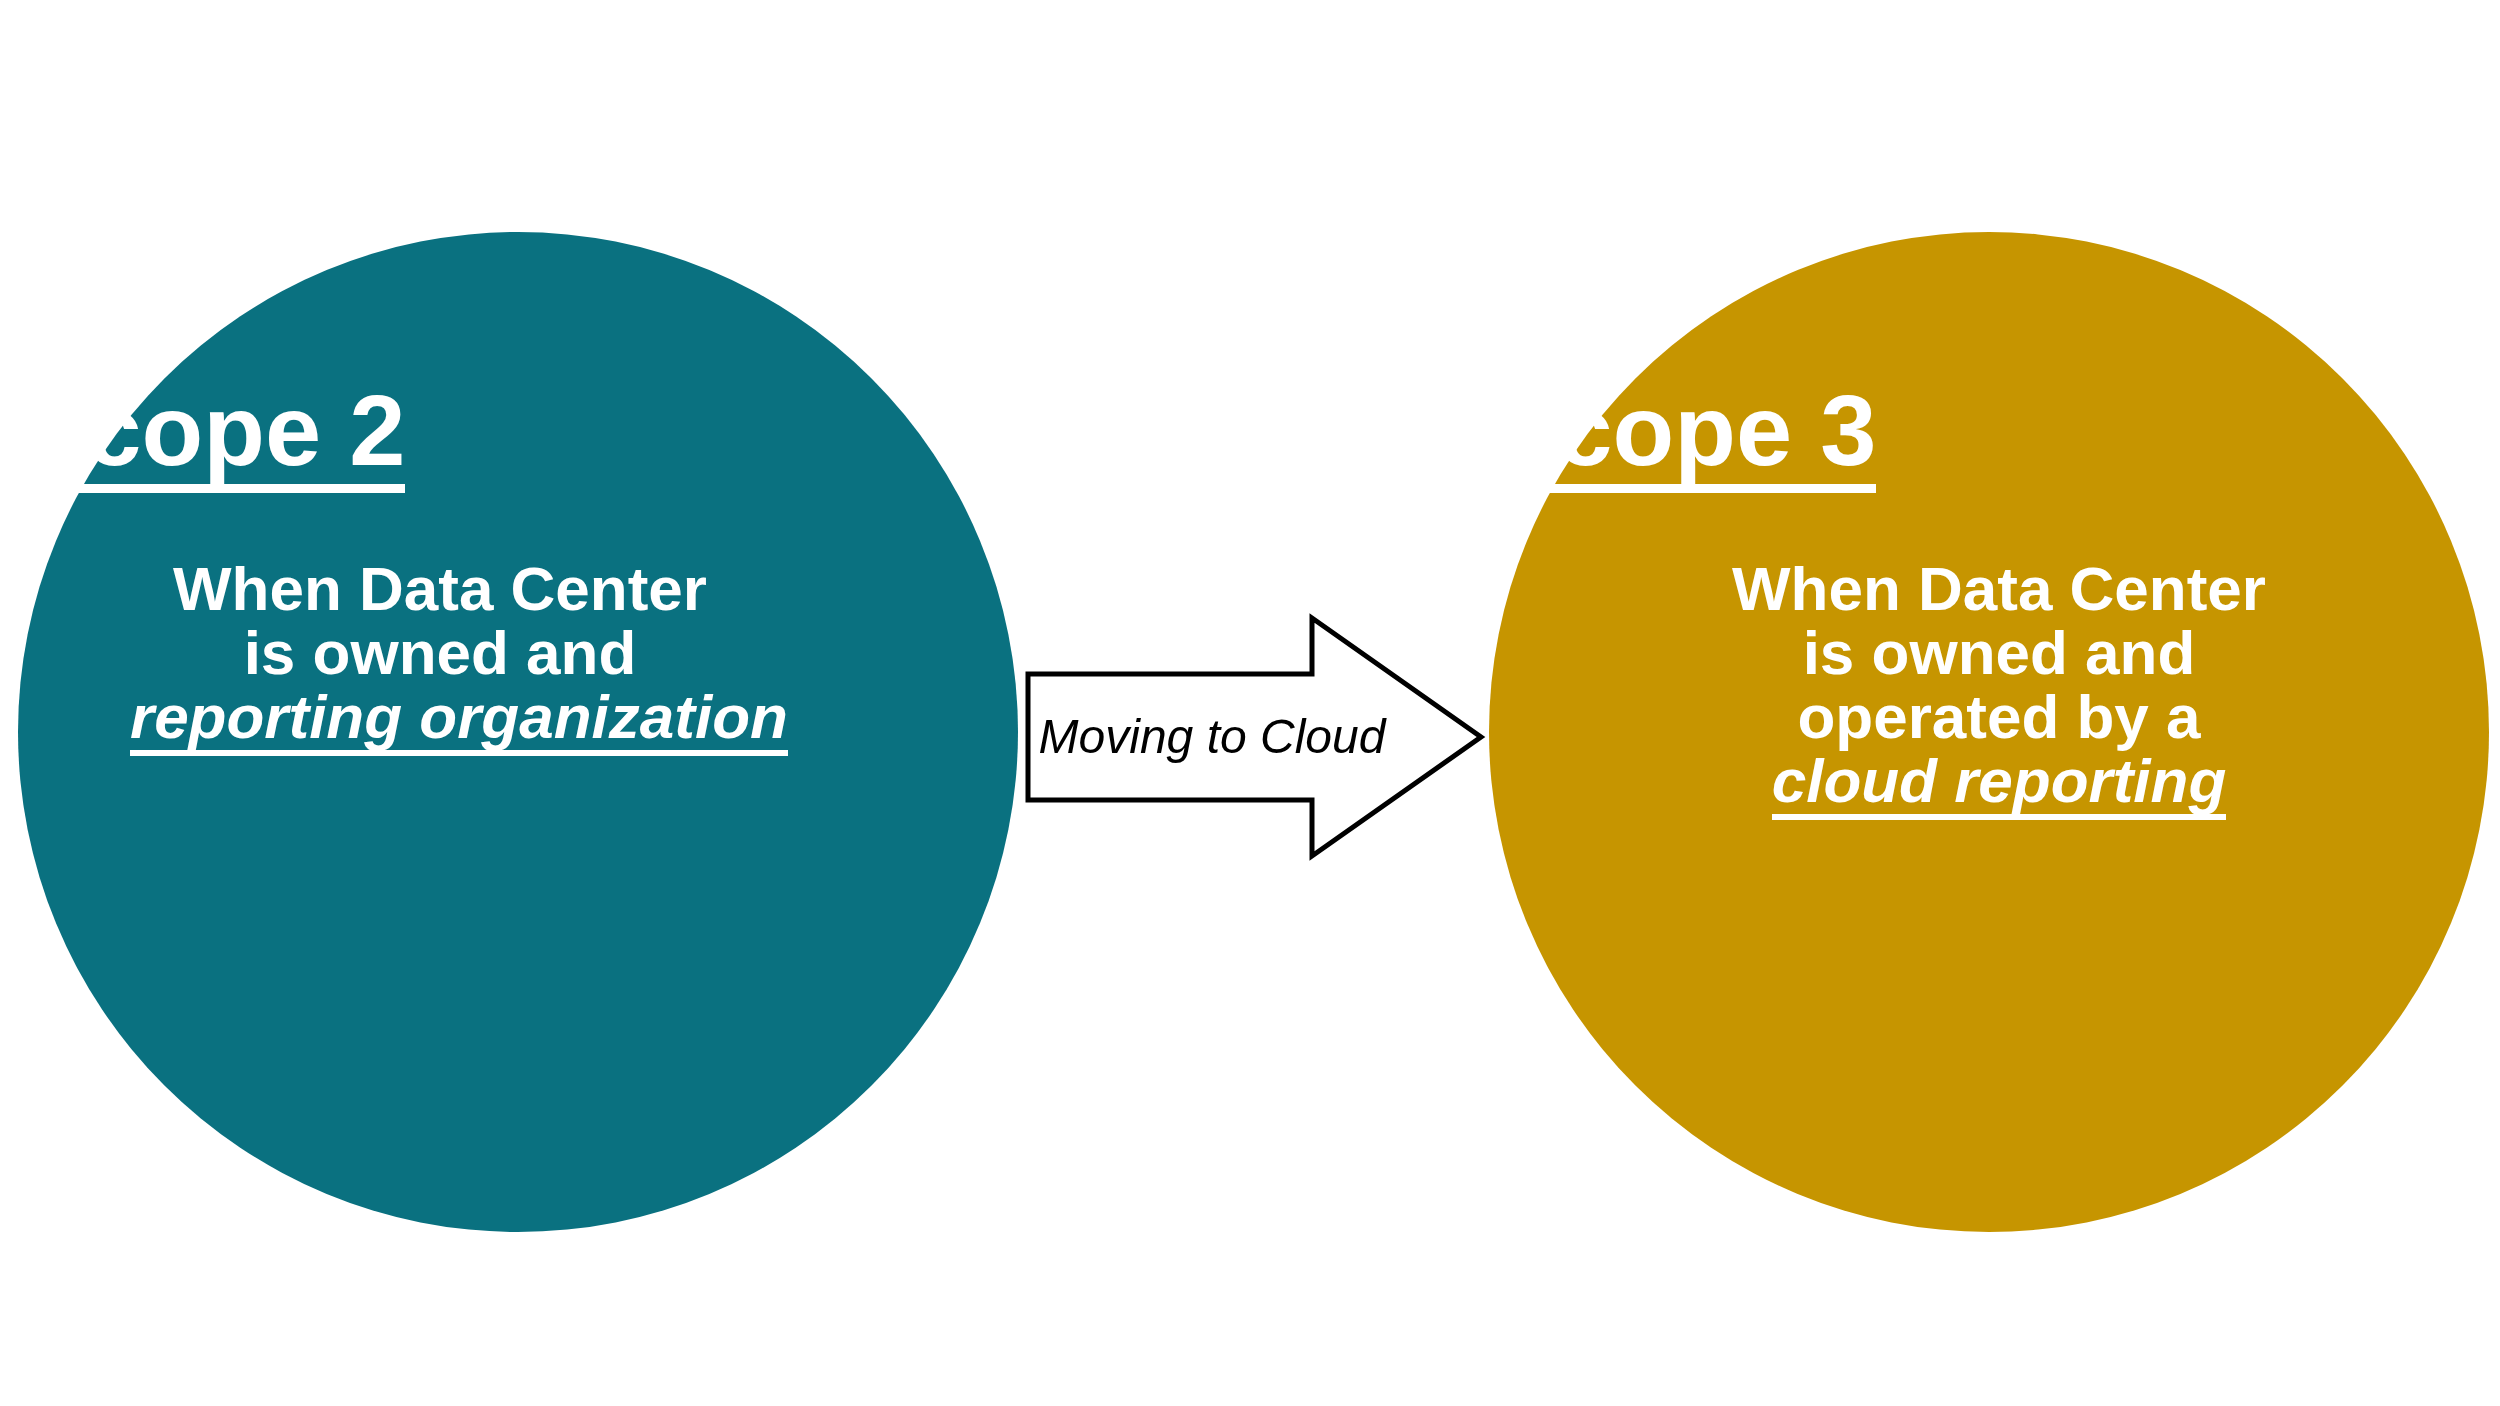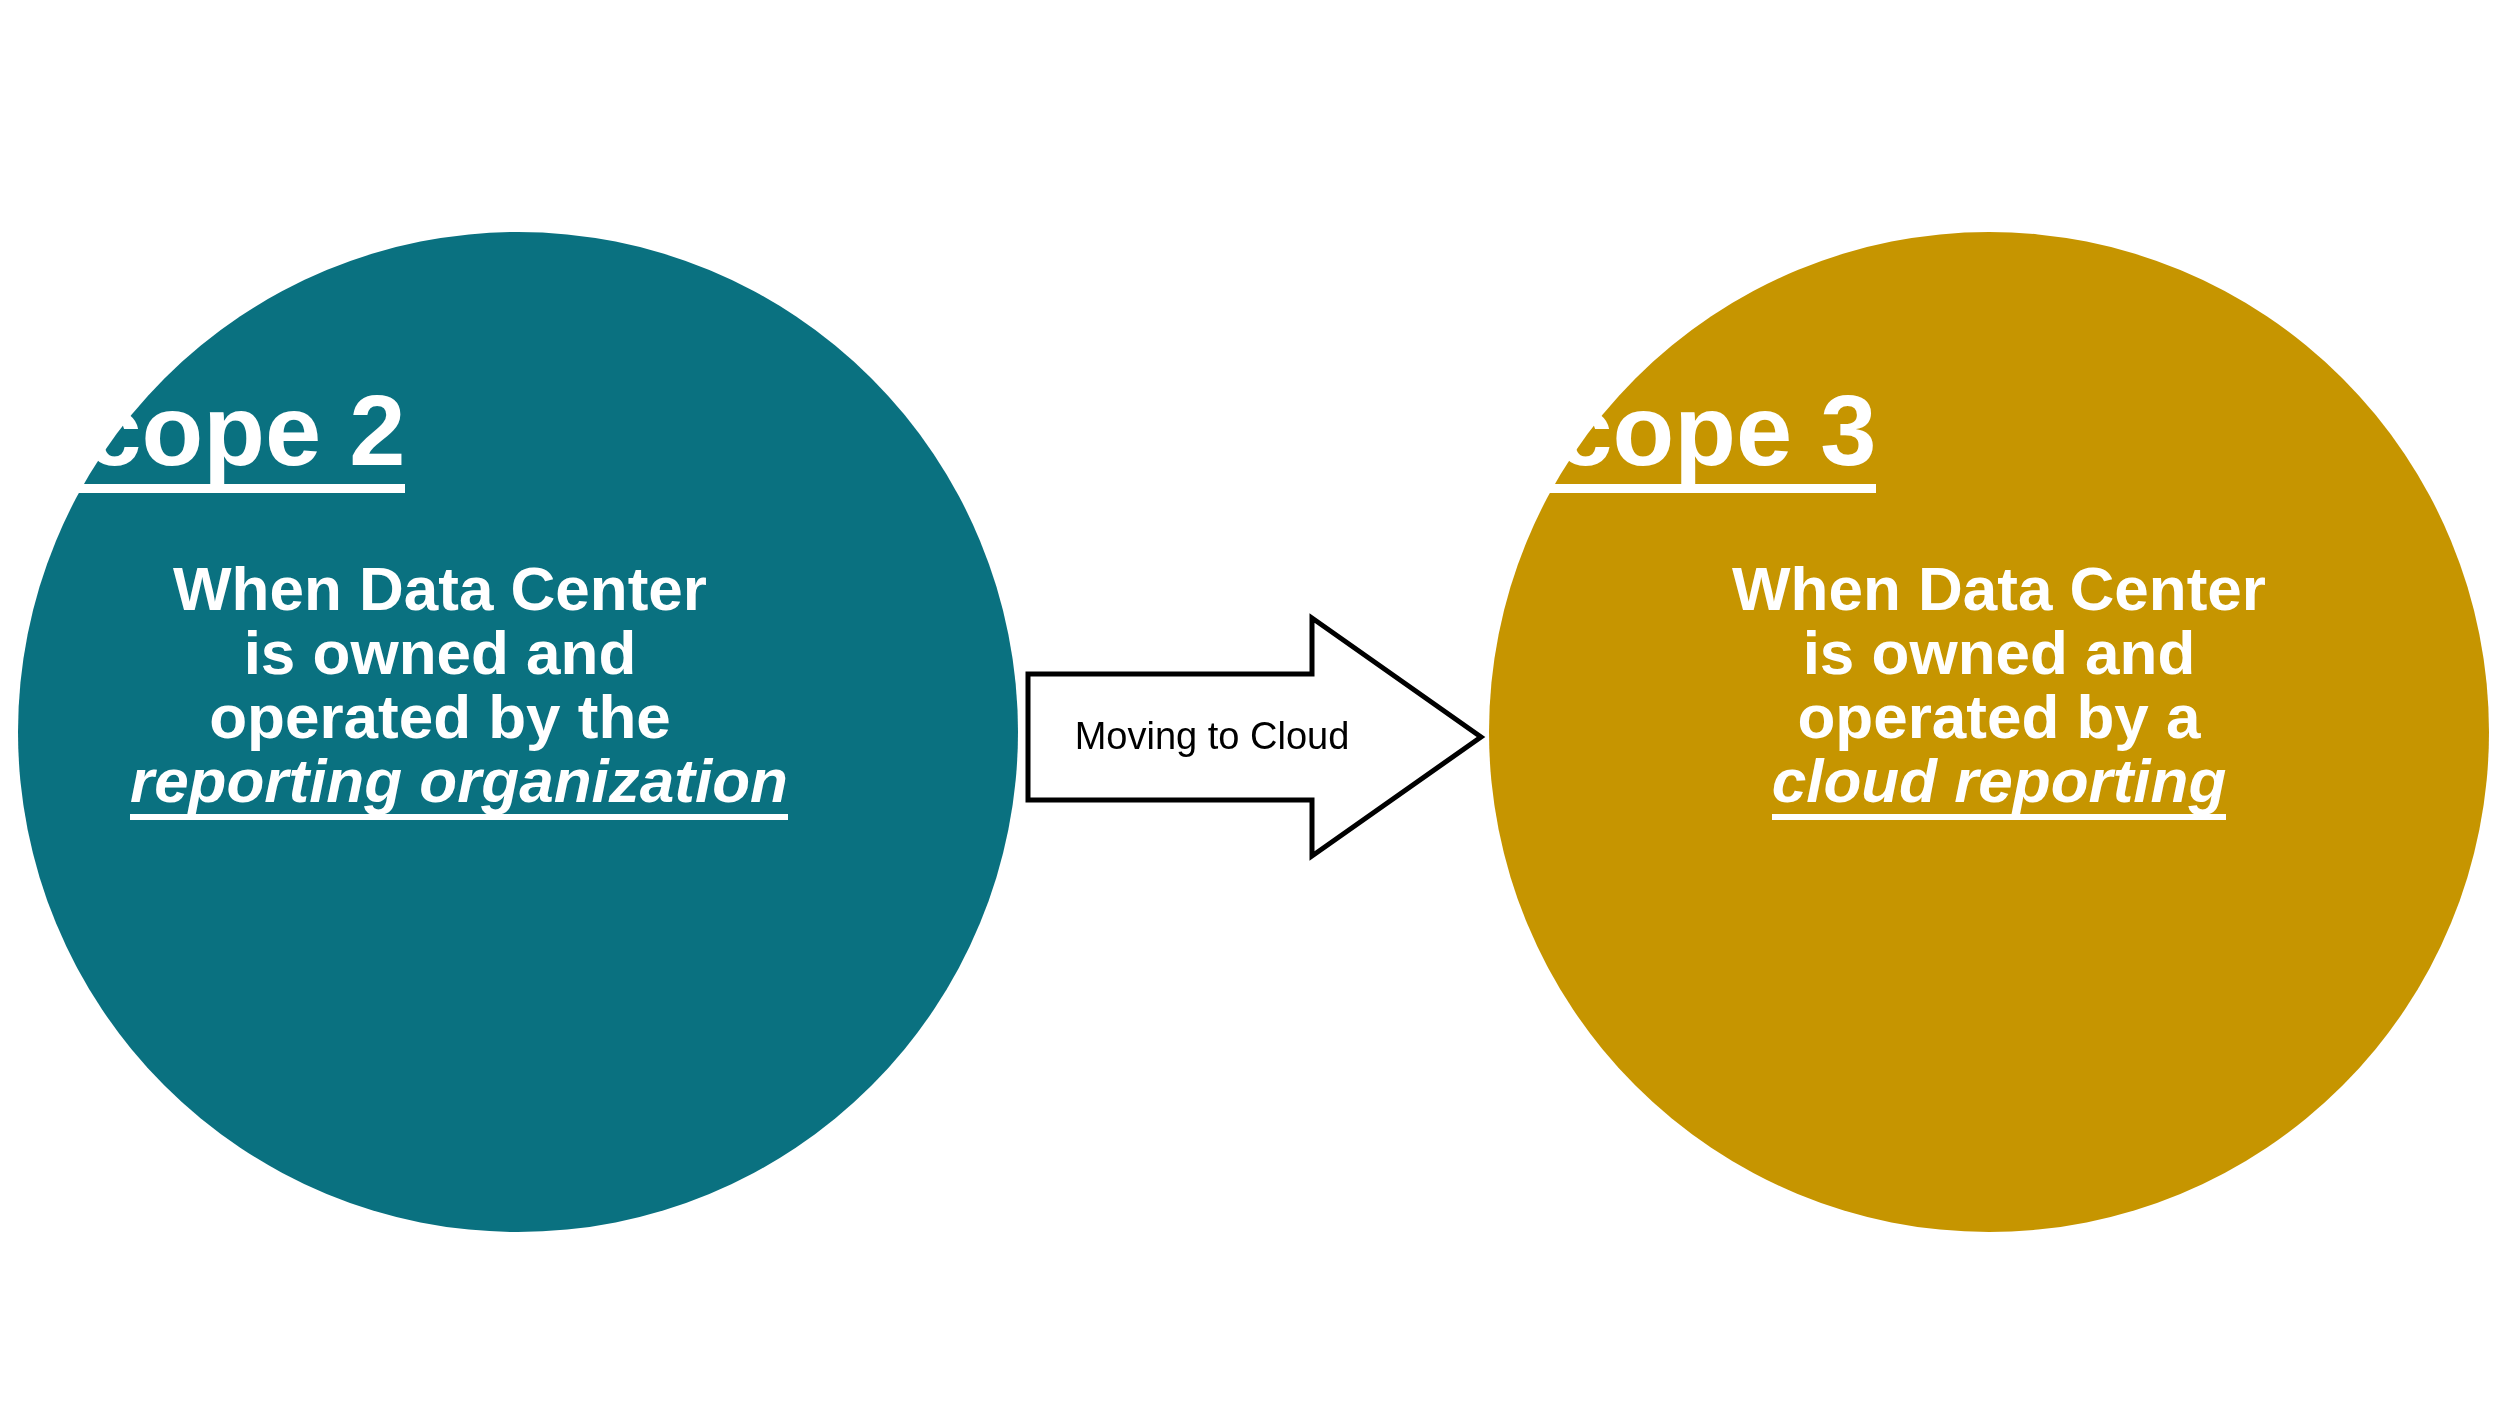--- a/index.html
+++ b/index.html
@@ -94,42 +94,42 @@
     left: 20px;
     top: 0;
     width: 340px;
     height: 250px;
     display: flex;
     align-items: center;
     justify-content: center;
     color: #000000;
     font-family: "Liberation Sans", sans-serif;
     font-weight: normal;
-    font-size: 38px;
+    font-size: 48px;
     line-height: 1.1;
     white-space: nowrap;
     pointer-events: none;
+    font-style: italic;
   }
 </style>
 </head>
 <body>
 
 <div id="stage" style="background: rgb(255, 255, 255);">
 
   <div class="circle" id="circle-scope2" style="background: rgb(10, 113, 128);">
     <div class="circle-inner">
 
       <div class="scope-title">
         <span class="u">Scope 2</span>
       </div>
 
       <div class="scope-body" id="body-scope2">
         <span class="line">When Data Center</span>
         <span class="line">is owned and</span>
-        <span class="line">operated by the</span>
         <span class="line"><span class="emph">reporting organization</span></span>
       </div>
 
     </div>
   </div>
 
   <div id="arrow-wrap">
     <svg id="arrow-svg" viewBox="0 0 465 250" xmlns="http://www.w3.org/2000/svg">
       <polygon points="6,62 290,62 290,6 459,125 290,244 290,188 6,188" fill="#FFFFFF" stroke="#000000" stroke-width="5" stroke-linejoin="miter"></polygon>
     </svg>

